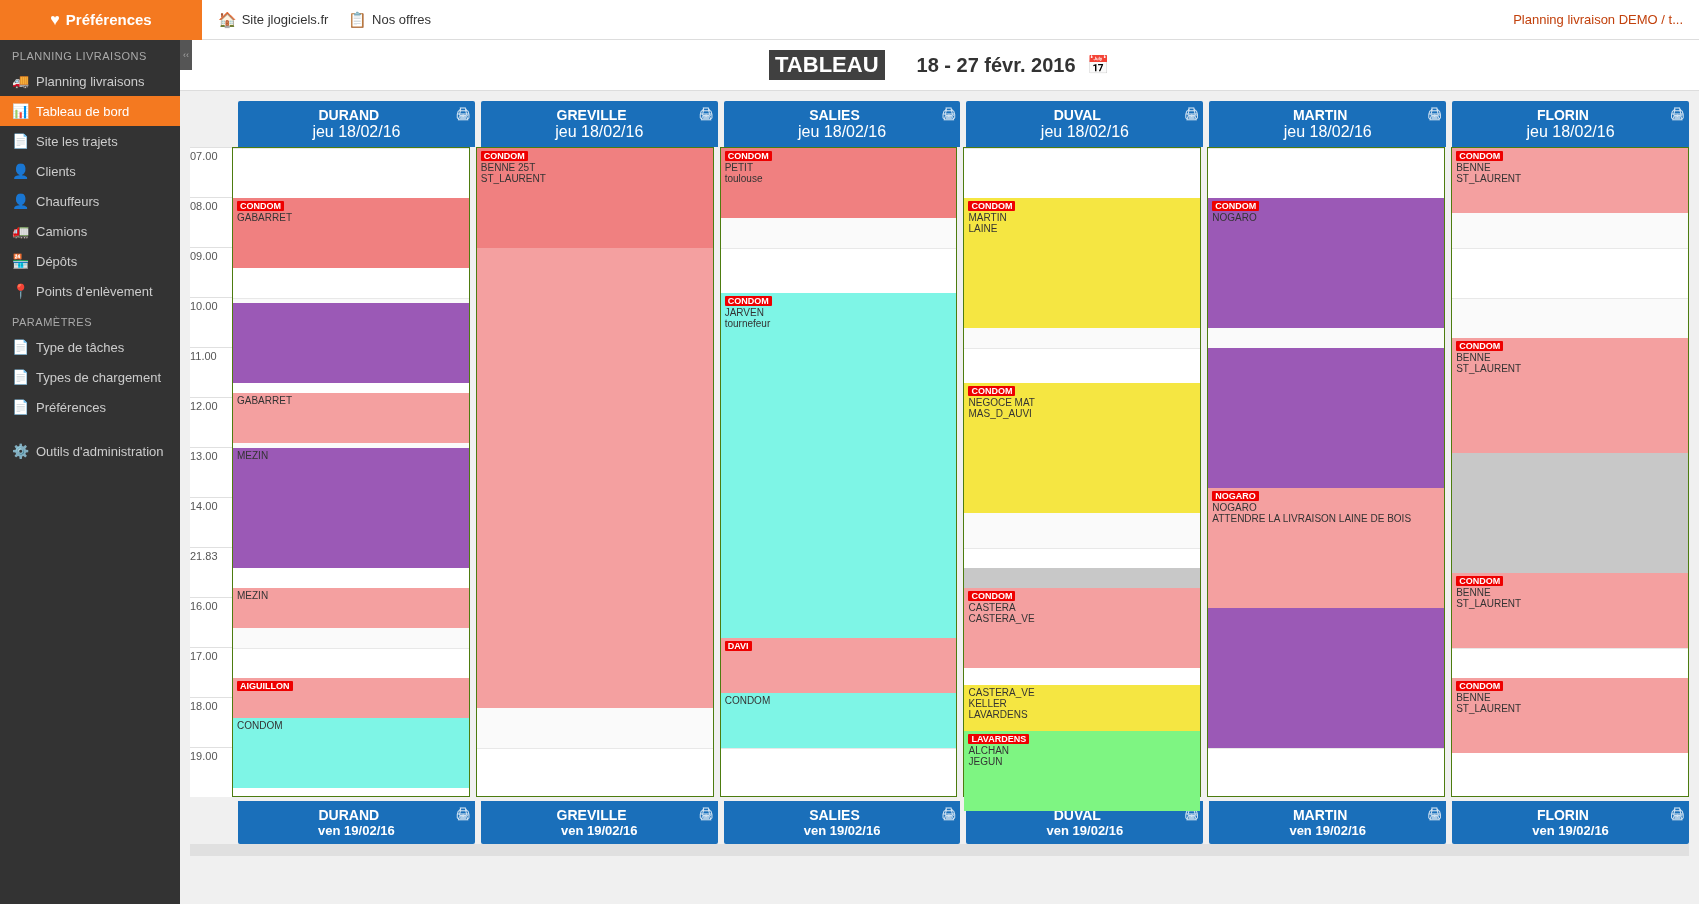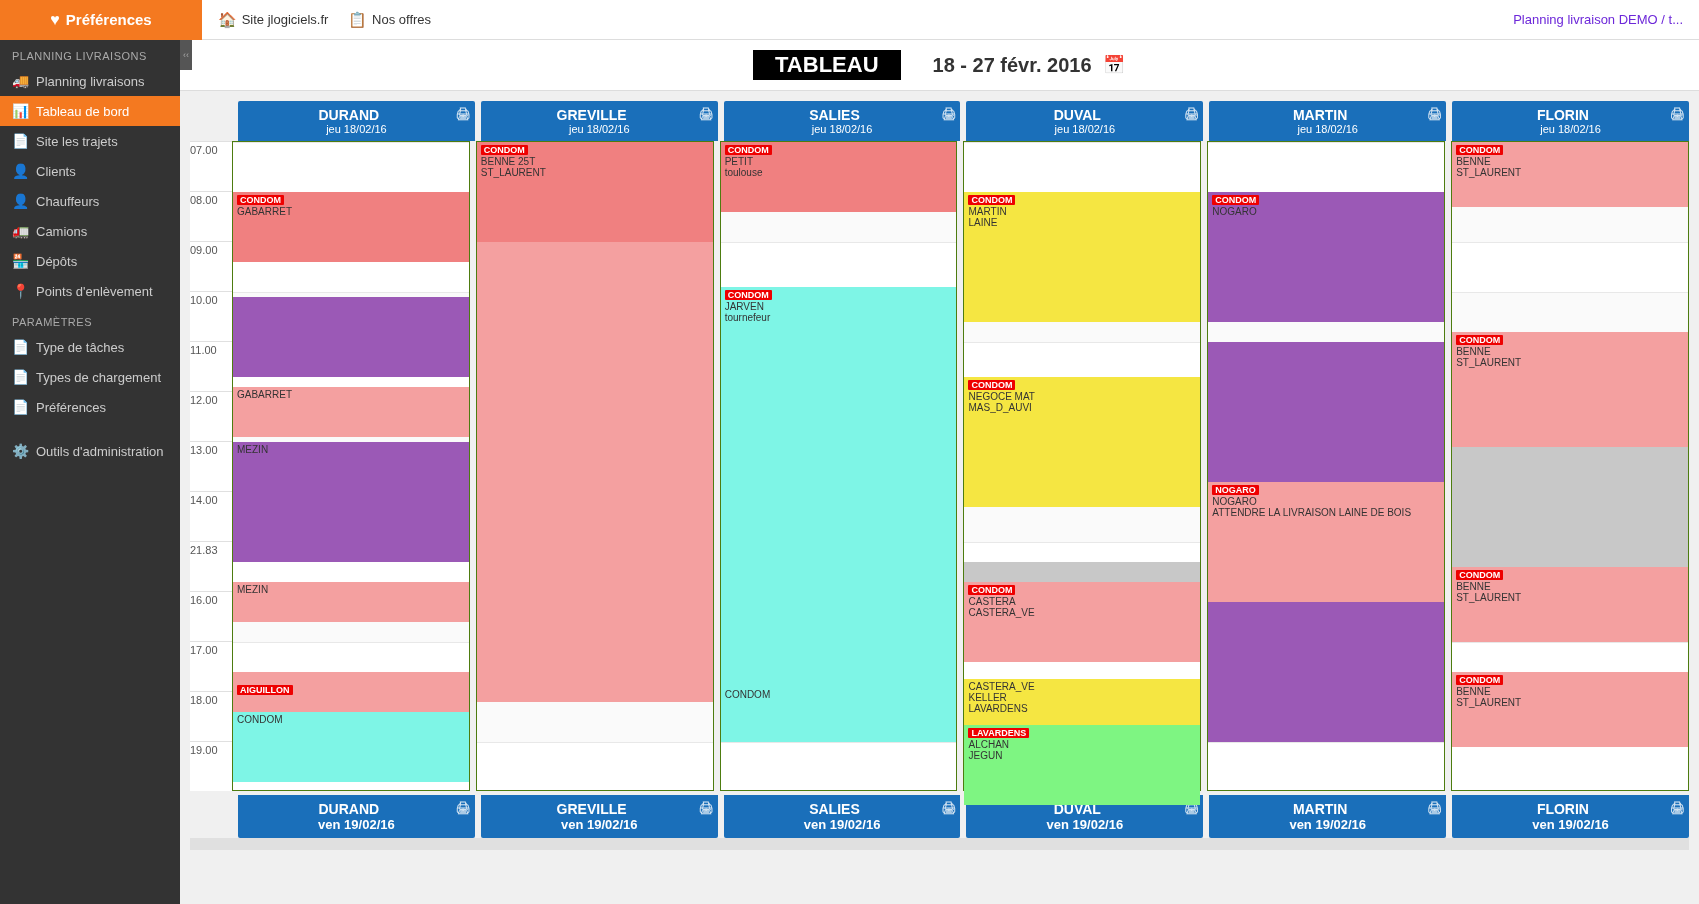--- a/index.html
+++ b/index.html
@@ -15,21 +15,21 @@
       display: flex; align-items: center; justify-content: center;
       color: white; font-weight: bold; font-size: 15px; flex-shrink: 0;
     }
     #topbar-logo .heart { margin-right: 6px; color: white; font-size: 16px; }
     #topbar-nav { display: flex; align-items: center; padding: 0 16px; flex: 1; }
     .topbar-nav-item {
       display: flex; align-items: center; margin-right: 20px;
       color: #333; font-size: 13px; cursor: pointer;
     }
     .topbar-nav-item .nav-icon { margin-right: 5px; font-size: 15px; color: #555; }
-    #topbar-right { color: #6d28d9; font-size: 13px; padding-right: 16px; }
+    #topbar-right { color: #c2410c; font-size: 13px; padding-right: 16px; }
 
     
     #layout { display: flex; height: calc(100vh - 40px); }
 
     
     #sidebar {
       width: 180px; min-width: 180px; background: #333; color: #ccc;
       display: flex; flex-direction: column; overflow-y: auto;
       font-size: 13px;
     }
@@ -49,37 +49,37 @@
     #main { flex: 1; display: flex; flex-direction: column; overflow: hidden; }
 
     
     #page-header {
       background: #fff; padding: 10px 20px;
       display: flex; align-items: center; justify-content: center;
       border-bottom: 1px solid #ddd; font-size: 22px; font-weight: bold;
       color: #333; gap: 12px;
     }
     #page-header .tableau-highlight {
-      background: #000000; color: white; padding: 2px 22px;
+      background: #404040; color: white; padding: 2px 6px;
     }
     #page-header .date-range { font-size: 20px; margin-left: 20px; color: #333; }
     #page-header .cal-icon { font-size: 18px; color: #c00; cursor: pointer; }
 
     
     #planning-grid-wrap { flex: 1; overflow: auto; padding: 10px 10px 0 10px; }
 
     
     #drivers-top { display: flex; gap: 6px; margin-bottom: 0; }
 
     .driver-header {
       background: #1a6fba; color: white; text-align: center;
       padding: 6px 4px; font-weight: bold; font-size: 14px;
       border-radius: 2px 2px 0 0; flex: 1; min-width: 180px;
     }
-    .driver-header .driver-date { font-size: 11px; font-weight: normal; }
+    .driver-header .driver-date { font-size: 16px; font-weight: normal; }
     .driver-header .print-icon { float: right; font-size: 12px; cursor: pointer; opacity: 0.8; }
 
     .driver-header-bottom {
       background: #1a6fba; color: white; text-align: center;
       padding: 6px 4px; font-weight: bold; font-size: 14px;
       border-radius: 0 0 2px 2px; flex: 1; min-width: 180px;
     }
     .driver-header-bottom .driver-date { font-size: 13px; font-weight: bold; }
     .driver-header-bottom .print-icon { float: right; font-size: 12px; cursor: pointer; opacity: 0.8; }
 
@@ -261,21 +261,21 @@
               <div class="time-slot"></div>
               <div class="time-slot"></div>
               <div class="time-slot"></div>
               <div class="time-slot"></div>
               <div class="time-slot"></div>
               <div class="event ev-salmon" style="top: 50px; height: 70px; position: absolute; left: 0px; right: 0px; padding: 2px 4px; overflow: hidden; z-index: 2; font-size: 10px;"><span class="event-label">CONDOM</span><br><span class="event-sublabel">GABARRET</span><br></div>
               <div class="event ev-purple" style="top: 155px; height: 80px; position: absolute; left: 0px; right: 0px; padding: 2px 4px; overflow: hidden; z-index: 2; font-size: 10px;"></div>
               <div class="event ev-light-salmon" style="top: 245px; height: 50px; position: absolute; left: 0px; right: 0px; padding: 2px 4px; overflow: hidden; z-index: 2; font-size: 10px;"><span class="event-sublabel">GABARRET</span><br></div>
               <div class="event ev-purple" style="top: 300px; height: 120px; position: absolute; left: 0px; right: 0px; padding: 2px 4px; overflow: hidden; z-index: 2; font-size: 10px;"><span class="event-sublabel">MEZIN</span><br></div>
               <div class="event ev-light-salmon" style="top: 440px; height: 40px; position: absolute; left: 0px; right: 0px; padding: 2px 4px; overflow: hidden; z-index: 2; font-size: 10px;"><span class="event-sublabel">MEZIN</span><br></div>
-              <div class="event ev-light-salmon" style="top: 530px; height: 40px; position: absolute; left: 0px; right: 0px; padding: 12px 4px; overflow: hidden; z-index: 2; font-size: 10px;"><span class="event-label">AIGUILLON</span><br></div>
+              <div class="event ev-light-salmon" style="top: 530px; height: 40px; position: absolute; left: 0px; right: 0px; padding: 2px 4px; overflow: hidden; z-index: 2; font-size: 10px;"><span class="event-label">AIGUILLON</span><br></div>
               <div class="event ev-cyan" style="top: 570px; height: 70px; position: absolute; left: 0px; right: 0px; padding: 2px 4px; overflow: hidden; z-index: 2; font-size: 10px;"><span class="event-sublabel">CONDOM</span><br></div>
             </div>
             <div class="driver-col" style="height: 650px; position: relative;">
               <div class="time-slot"></div>
               <div class="time-slot"></div>
               <div class="time-slot"></div>
               <div class="time-slot"></div>
               <div class="time-slot"></div>
               <div class="time-slot"></div>
               <div class="time-slot"></div>
@@ -298,20 +298,21 @@
               <div class="time-slot"></div>
               <div class="time-slot"></div>
               <div class="time-slot"></div>
               <div class="time-slot"></div>
               <div class="time-slot"></div>
               <div class="time-slot"></div>
               <div class="time-slot"></div>
               <div class="event ev-salmon" style="top: 0px; height: 70px; position: absolute; left: 0px; right: 0px; padding: 2px 4px; overflow: hidden; z-index: 2; font-size: 10px;"><span class="event-label">CONDOM</span><br><span class="event-sublabel">PETIT</span><br><span class="event-sublabel">toulouse</span><br></div>
               <div class="event ev-cyan" style="top: 145px; height: 200px; position: absolute; left: 0px; right: 0px; padding: 2px 4px; overflow: hidden; z-index: 2; font-size: 10px;"><span class="event-label">CONDOM</span><br><span class="event-sublabel">JARVEN</span><br><span class="event-sublabel">tournefeur</span><br></div>
               <div class="event ev-cyan" style="top: 345px; height: 200px; position: absolute; left: 0px; right: 0px; padding: 2px 4px; overflow: hidden; z-index: 2; font-size: 10px;"></div>
+              <div class="event ev-light-salmon" style="top: 490px; height: 55px; position: absolute; left: 0px; right: 0px; padding: 2px 4px; overflow: hidden; z-index: 2; font-size: 10px;"><span class="event-label">DAVI</span><br></div>
               <div class="event ev-cyan" style="top: 545px; height: 55px; position: absolute; left: 0px; right: 0px; padding: 2px 4px; overflow: hidden; z-index: 2; font-size: 10px;"><span class="event-sublabel">CONDOM</span><br></div>
             </div>
             <div class="driver-col" style="height: 650px; position: relative;">
               <div class="time-slot"></div>
               <div class="time-slot"></div>
               <div class="time-slot"></div>
               <div class="time-slot"></div>
               <div class="time-slot"></div>
               <div class="time-slot"></div>
               <div class="time-slot"></div>

